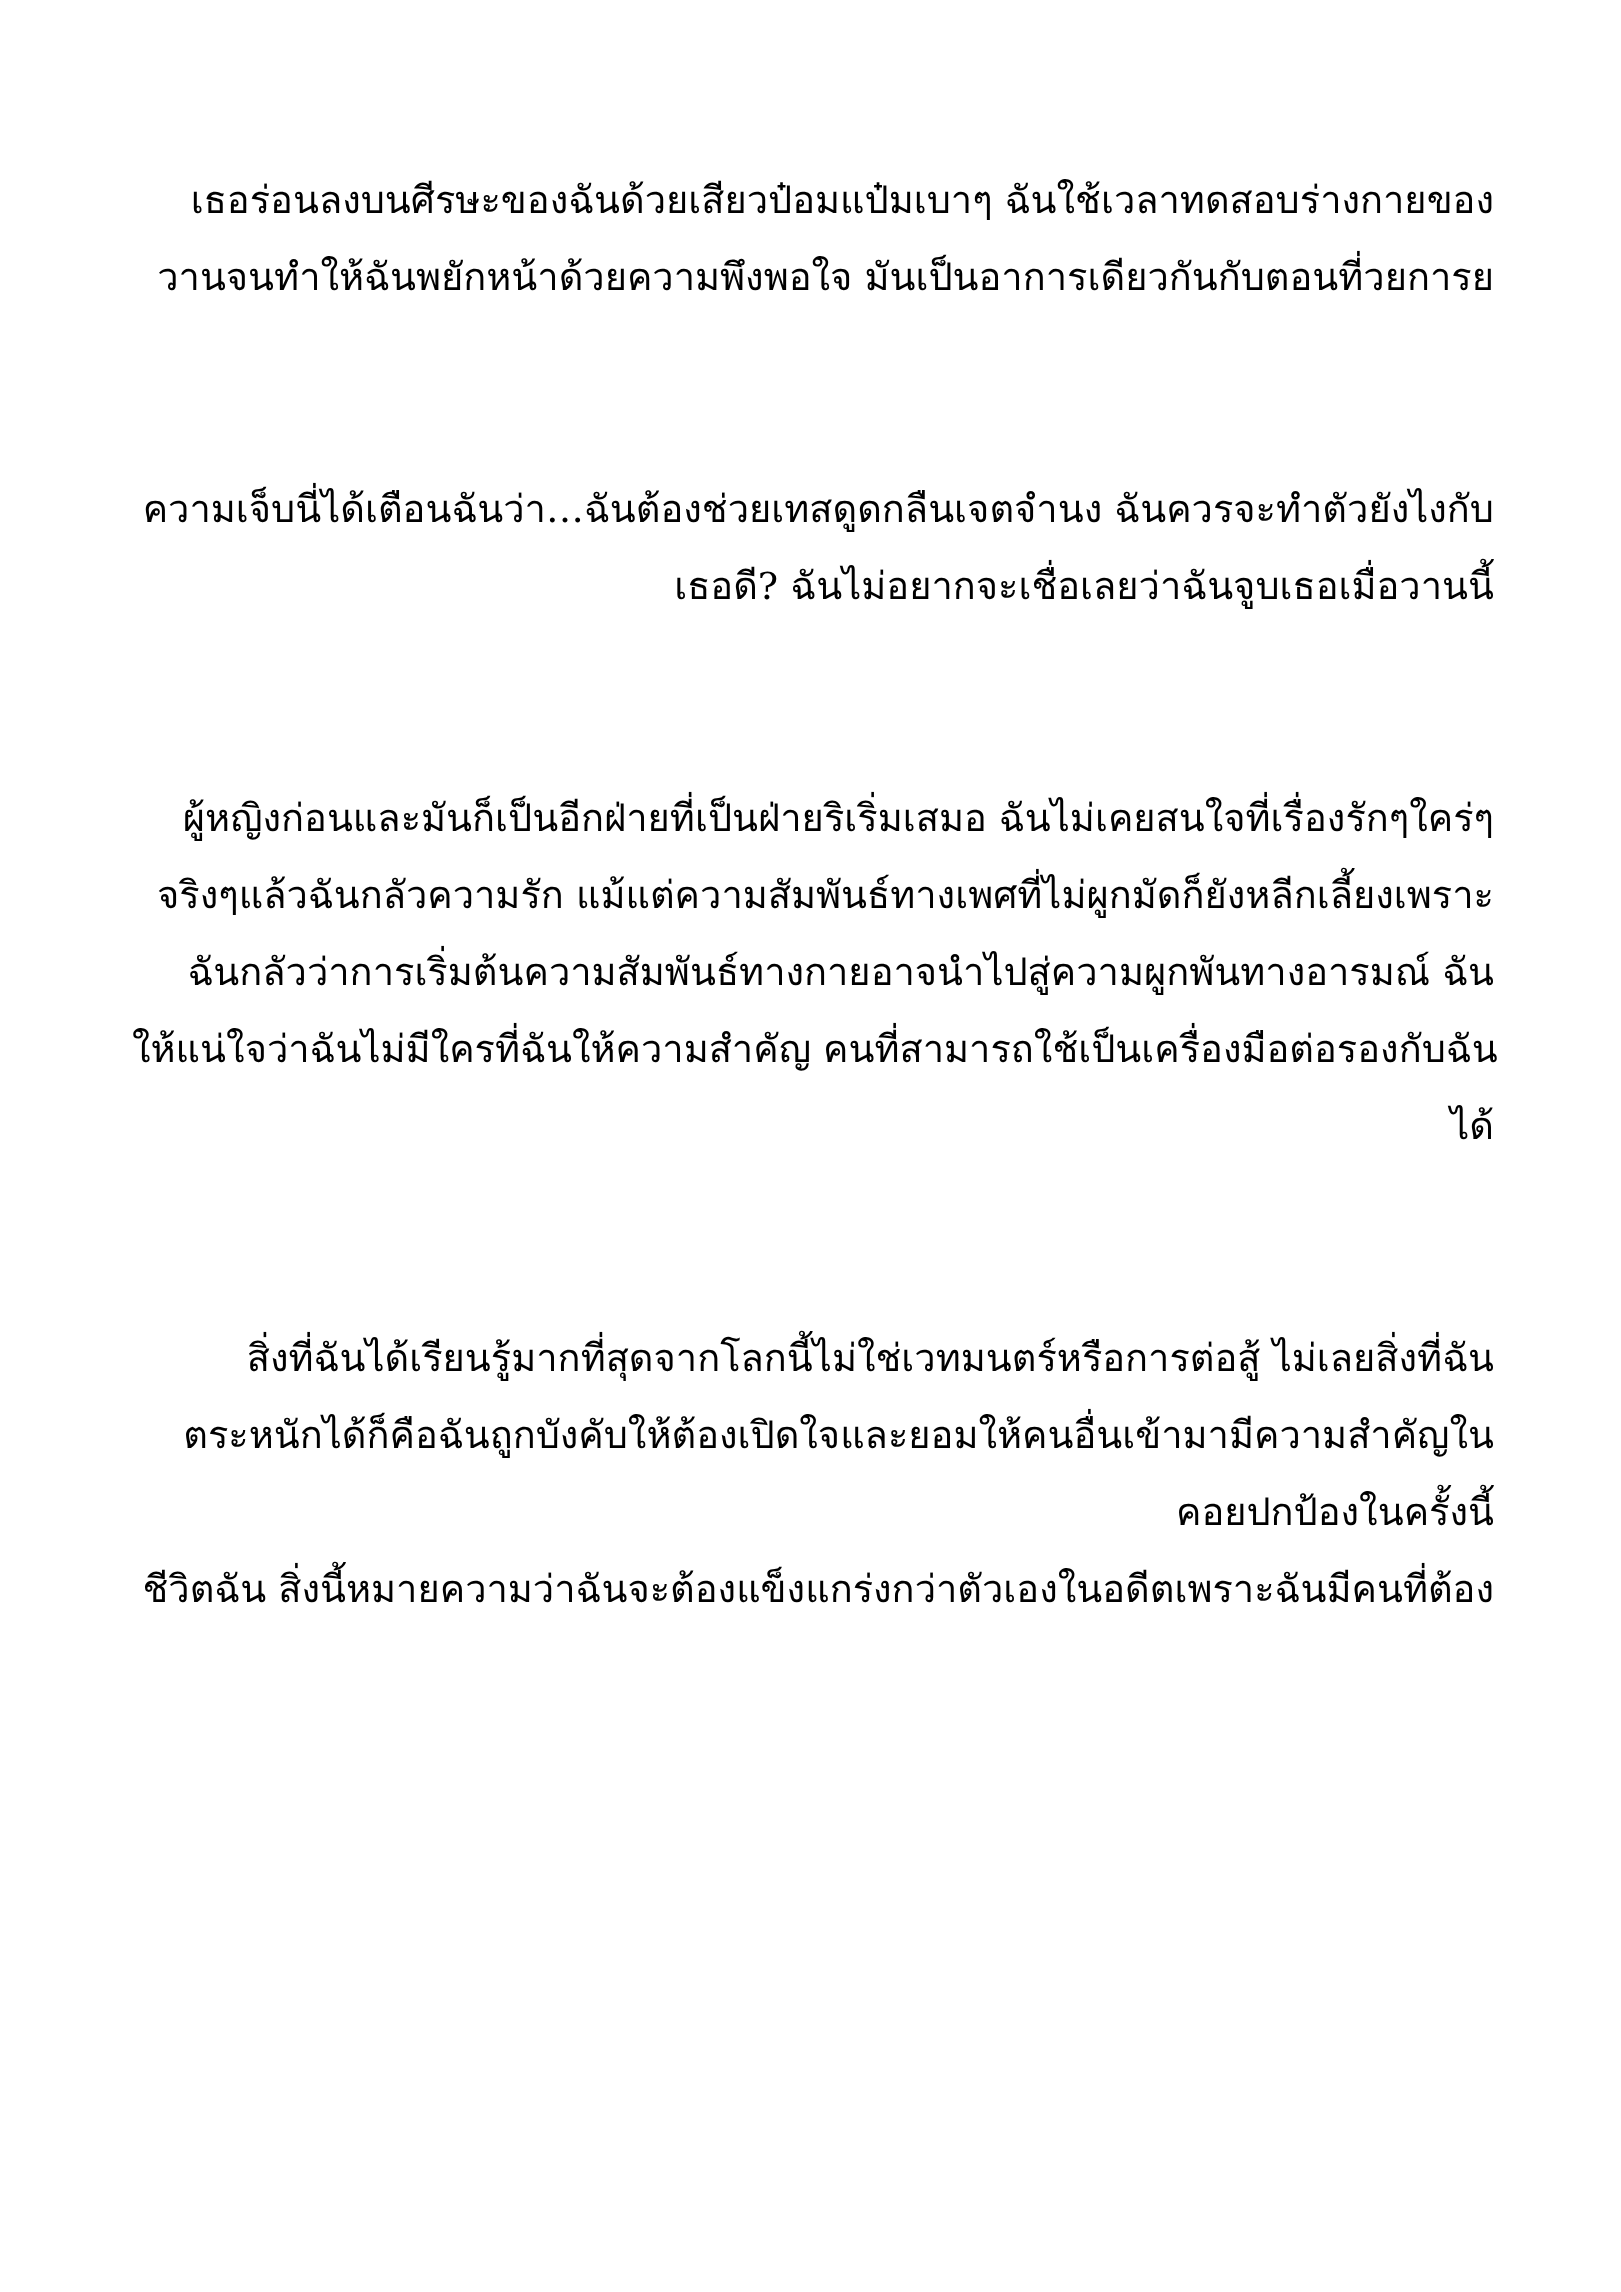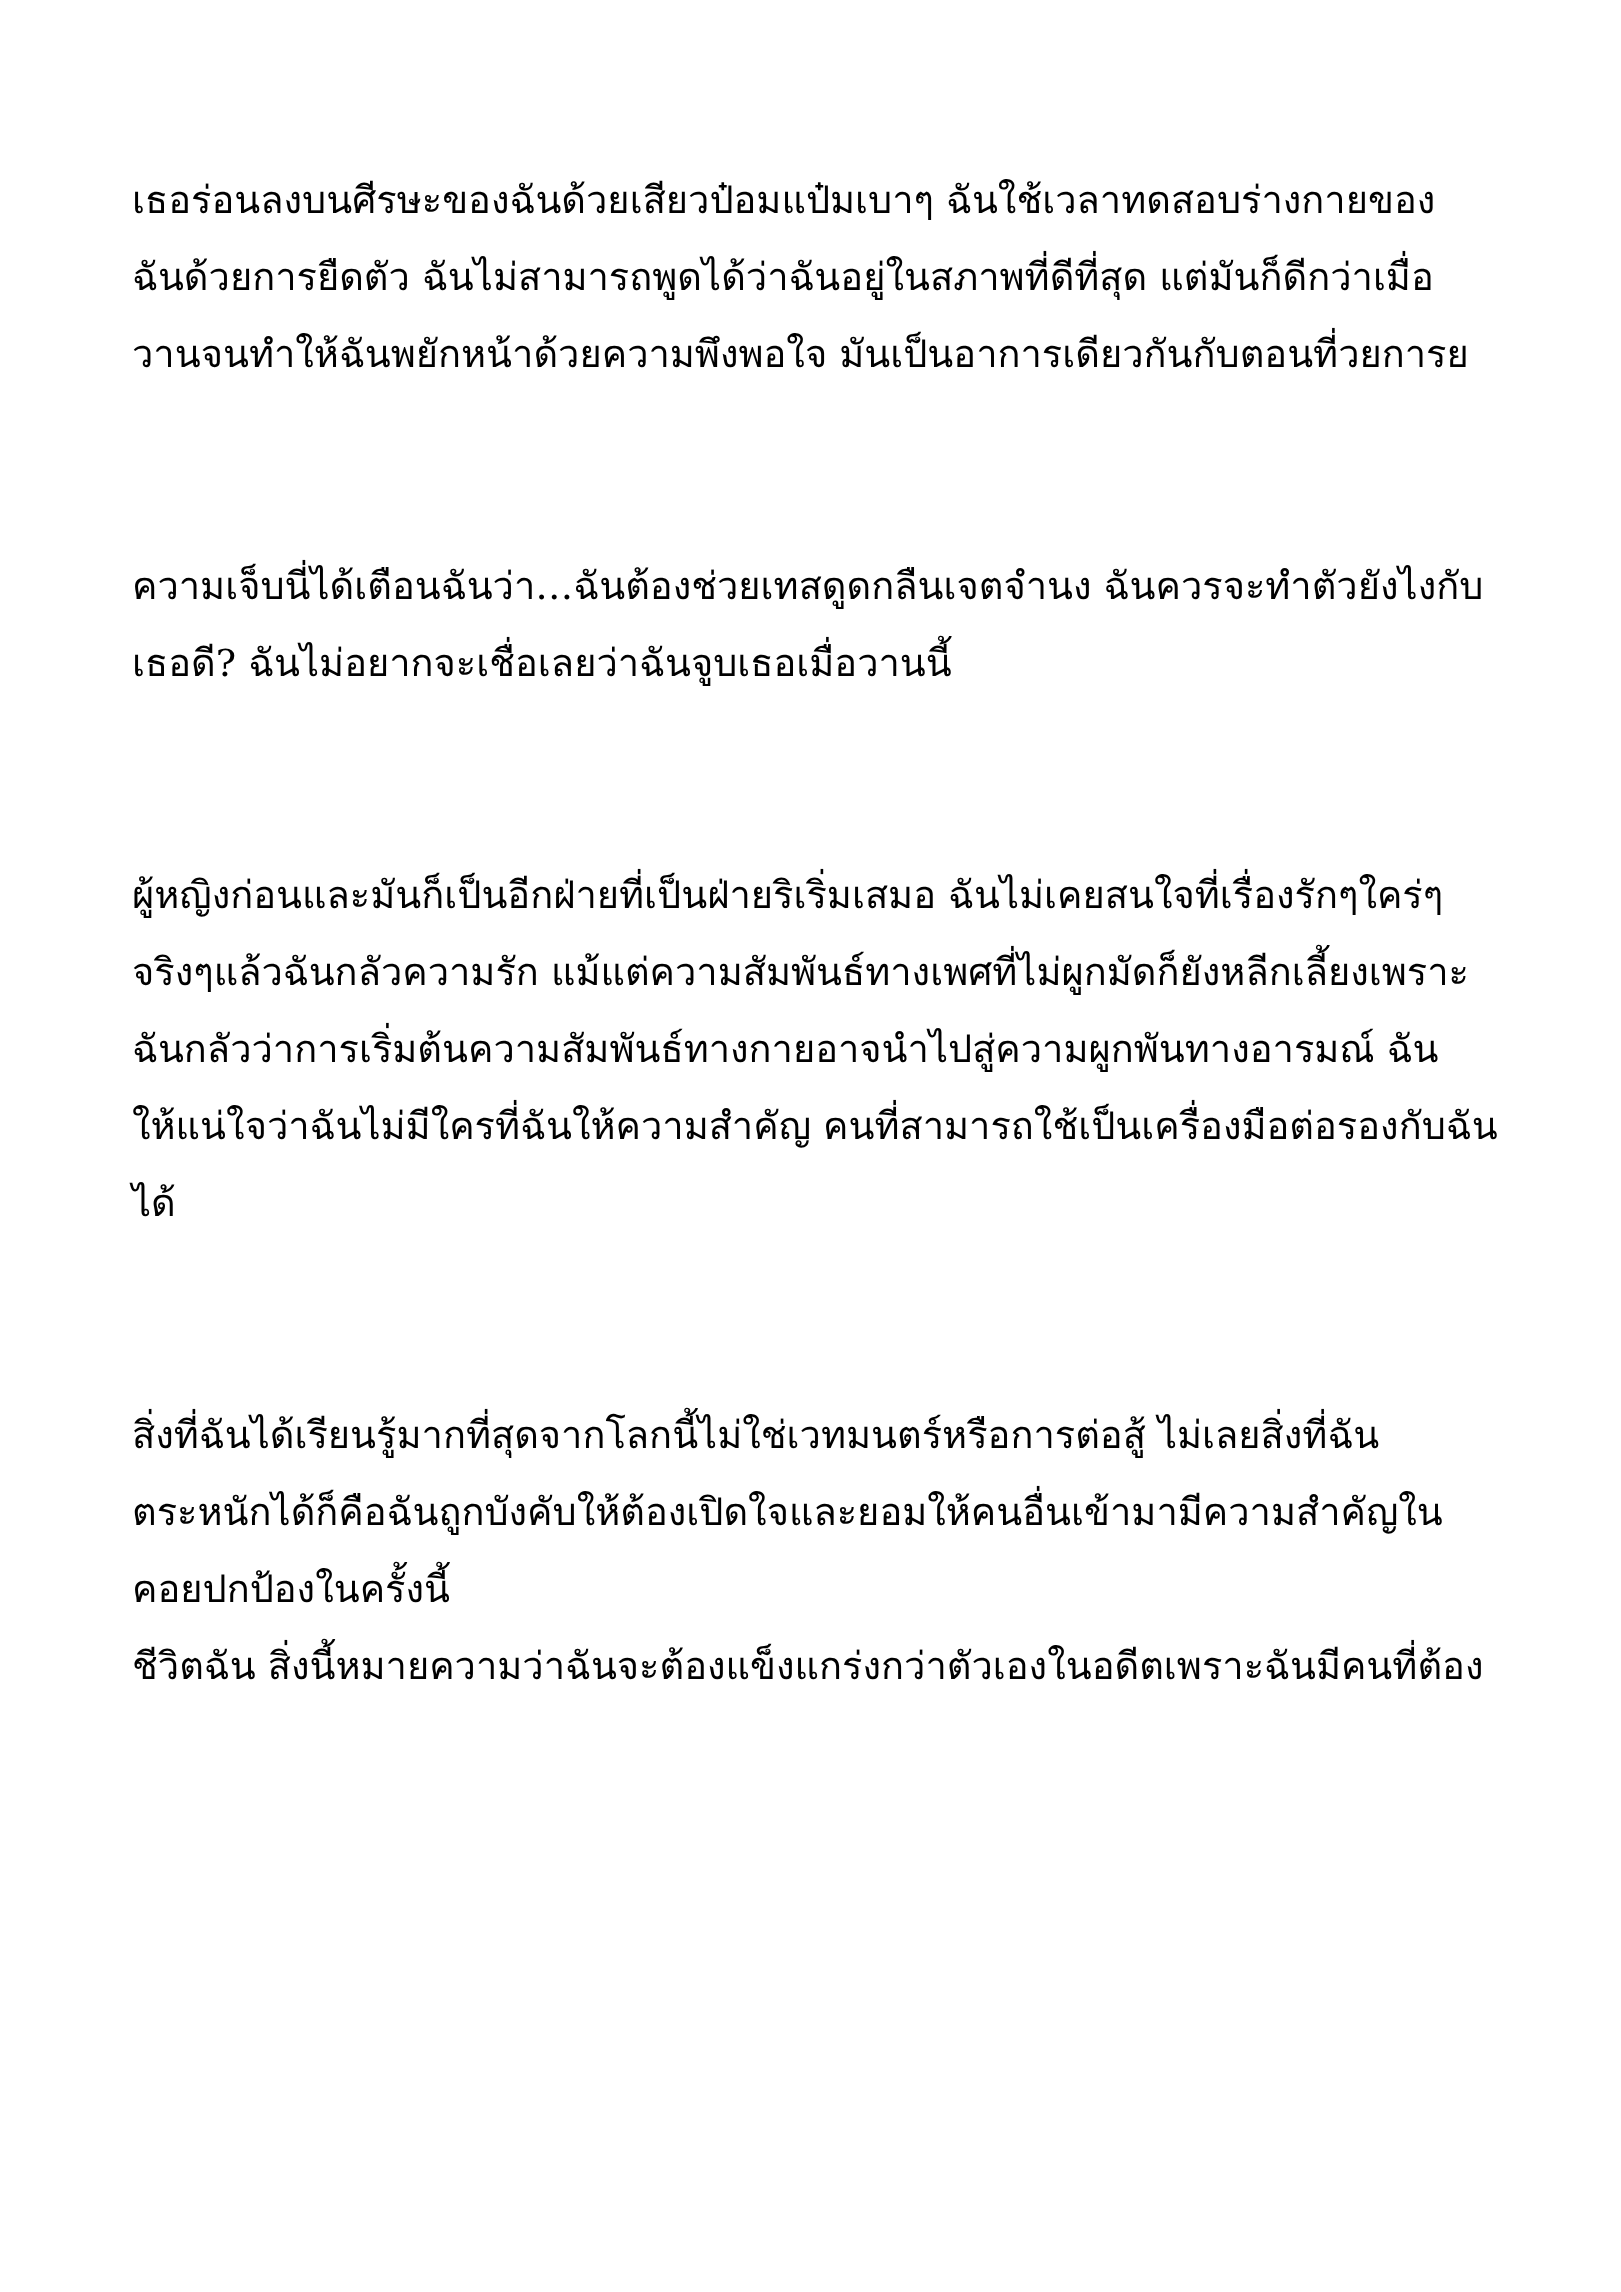--- a/index.html
+++ b/index.html
@@ -13,36 +13,36 @@
     height: 2293px;
     background: #ffffff;
     color: #000000;
     font-family: "DejaVu Serif", "Liberation Serif", serif;
     overflow: hidden;
     box-sizing: border-box;
     padding: 162px 127px 0 132px;
   }
   .paragraph {
     margin: 0 0 155px 0;
+    text-align: right;
   }
   .text-line {
     font-size: 38px;
     line-height: 77px;
     white-space: nowrap;
     letter-spacing: 0px;
   }
 </style>
 </head>
 <body>
 
 <div class="page">
 
   <div class="paragraph">
     <div class="text-line">เธอร่อนลงบนศีรษะของฉันด้วยเสียวป๋อมแป๋มเบาๆ ฉันใช้เวลาทดสอบร่างกายของ</div>
-    <div class="text-line">ฉันด้วยการยืดตัว ฉันไม่สามารถพูดได้ว่าฉันอยู่ในสภาพที่ดีที่สุด แต่มันก็ดีกว่าเมื่อ</div>
     <div class="text-line">วานจนทำให้ฉันพยักหน้าด้วยความพึงพอใจ มันเป็นอาการเดียวกันกับตอนที่วยการย</div>
   </div>
 
   <div class="paragraph">
     <div class="text-line">ความเจ็บนี่ได้เตือนฉันว่า…ฉันต้องช่วยเทสดูดกลืนเจตจำนง ฉันควรจะทำตัวยังไงกับ</div>
     <div class="text-line">เธอดี? ฉันไม่อยากจะเชื่อเลยว่าฉันจูบเธอเมื่อวานนี้</div>
   </div>
 
   <div class="paragraph">
     <div class="text-line">ผู้หญิงก่อนและมันก็เป็นอีกฝ่ายที่เป็นฝ่ายริเริ่มเสมอ ฉันไม่เคยสนใจที่เรื่องรักๆใคร่ๆ</div>

